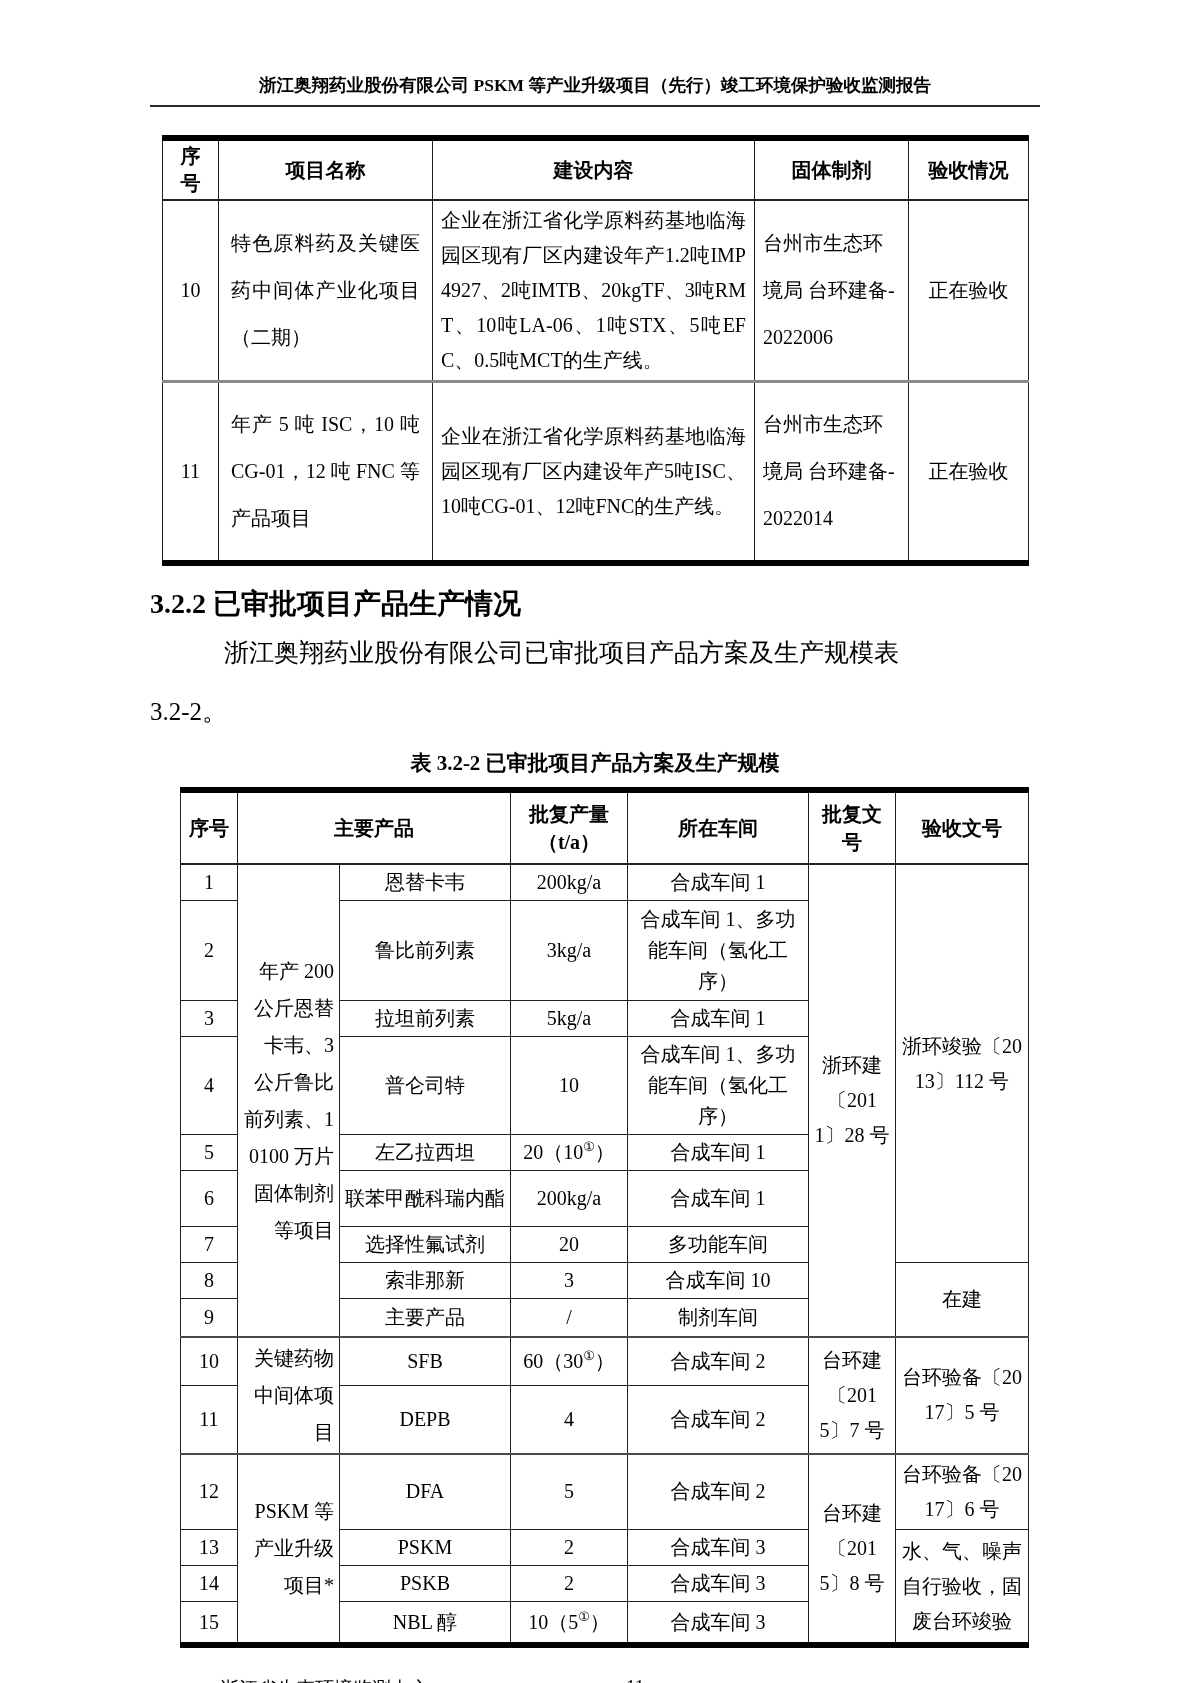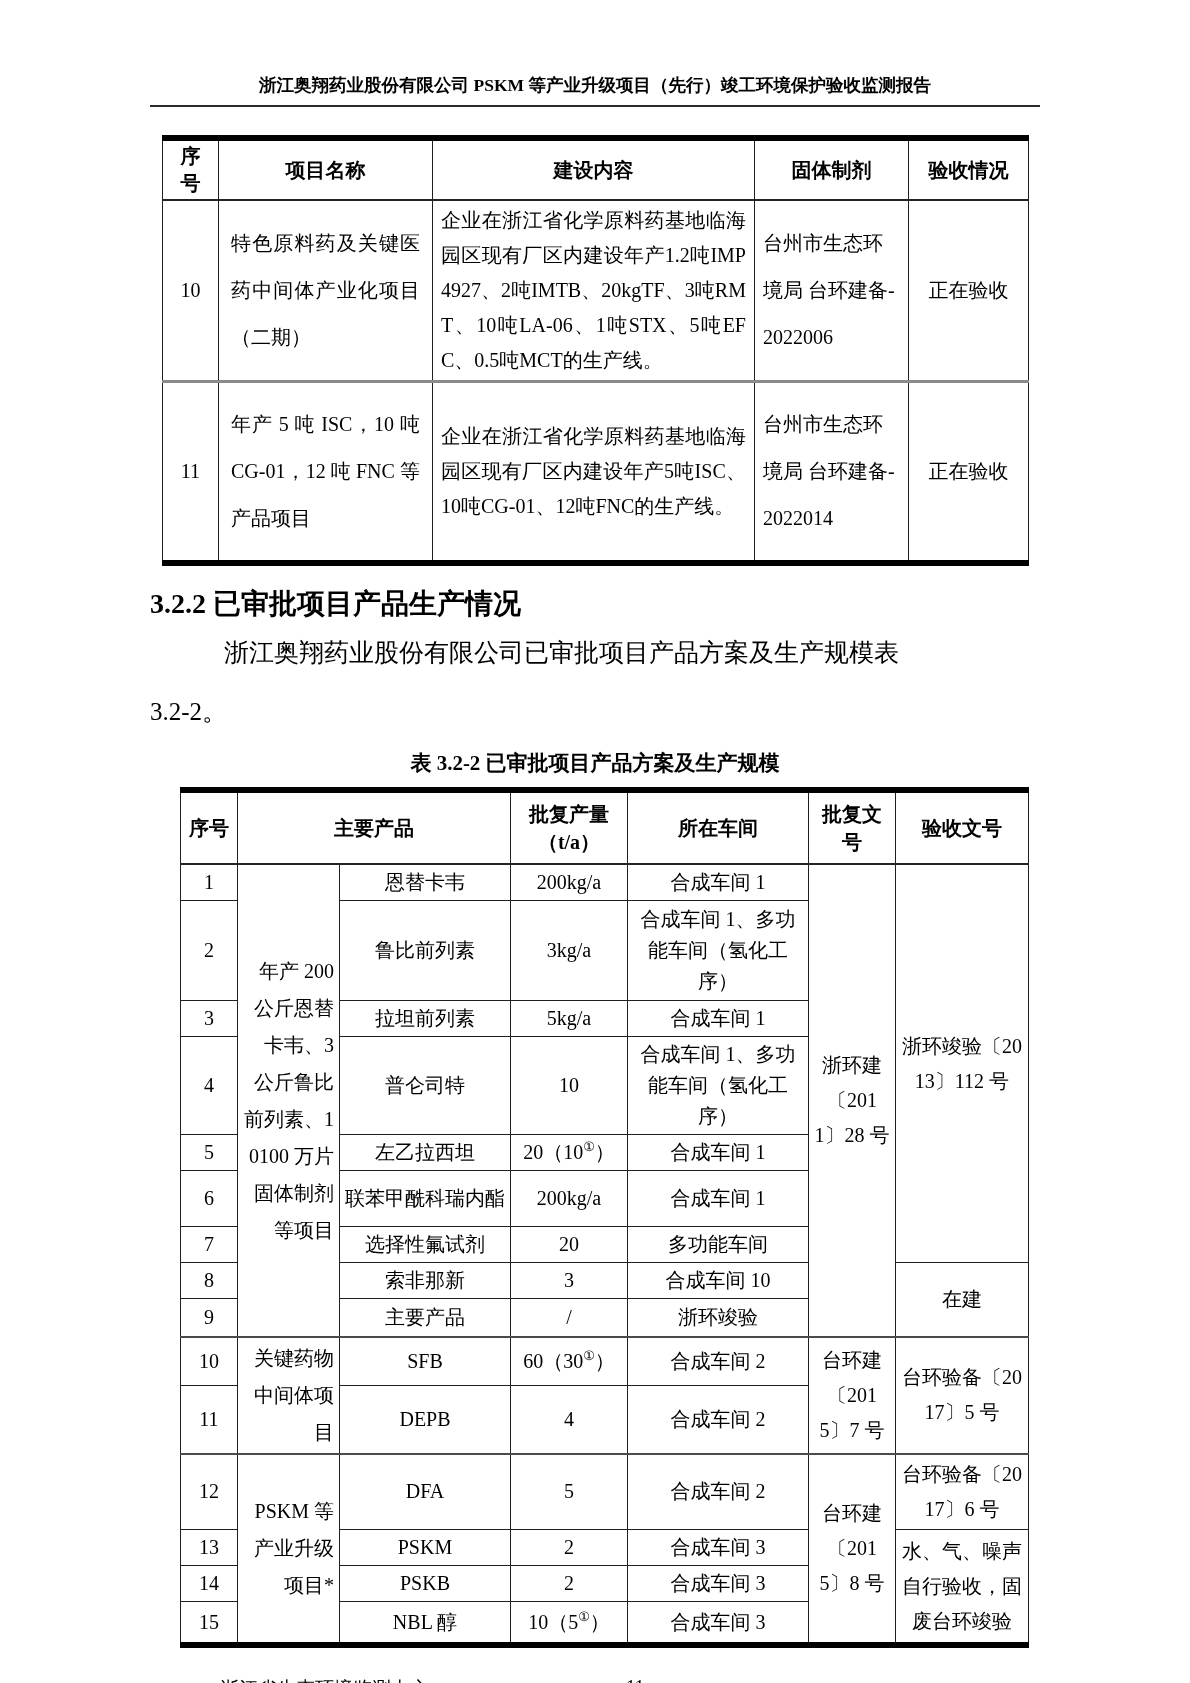--- a/index.html
+++ b/index.html
@@ -223,21 +223,21 @@
         <td class="c">8</td>
         <td class="c">索非那新</td>
         <td class="c"><span>3</span><sup></sup><span></span></td>
         <td class="c">合成车间 10</td>
         <td class="doccell" rowspan="2">在建</td>
       </tr>
       <tr style="height:38px">
         <td class="c">9</td>
         <td class="c">主要产品</td>
         <td class="c"><span>/</span><sup></sup><span></span></td>
-        <td class="c">浙环竣验</td>
+        <td class="c">制剂车间</td>
       </tr>
       <tr class="gsep" style="height:40px">
         <td class="c">10</td>
         <td class="group" rowspan="2">关键药物中间体项目</td>
         <td class="c">SFB</td>
         <td class="c"><span>60（30</span><sup>①</sup><span>）</span></td>
         <td class="c">合成车间 2</td>
         <td class="doccell" rowspan="2">台环建〔2015〕7 号</td>
         <td class="doccell" rowspan="2">台环验备〔2017〕5 号</td>
       </tr>

